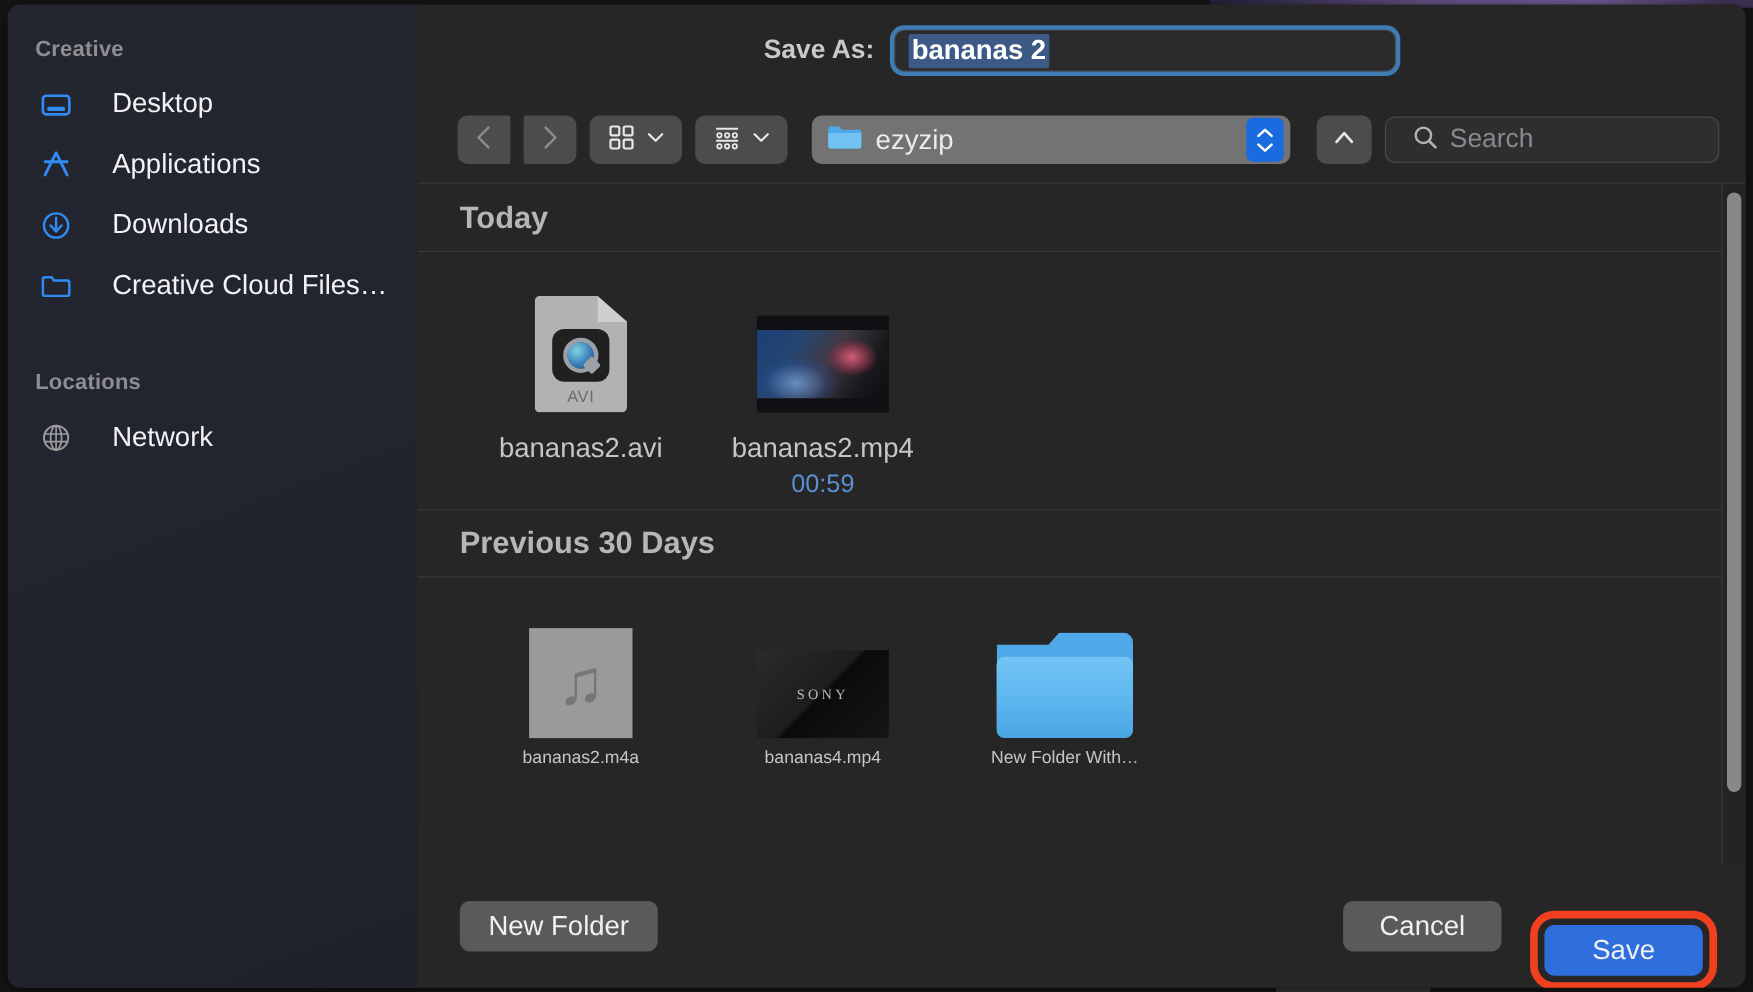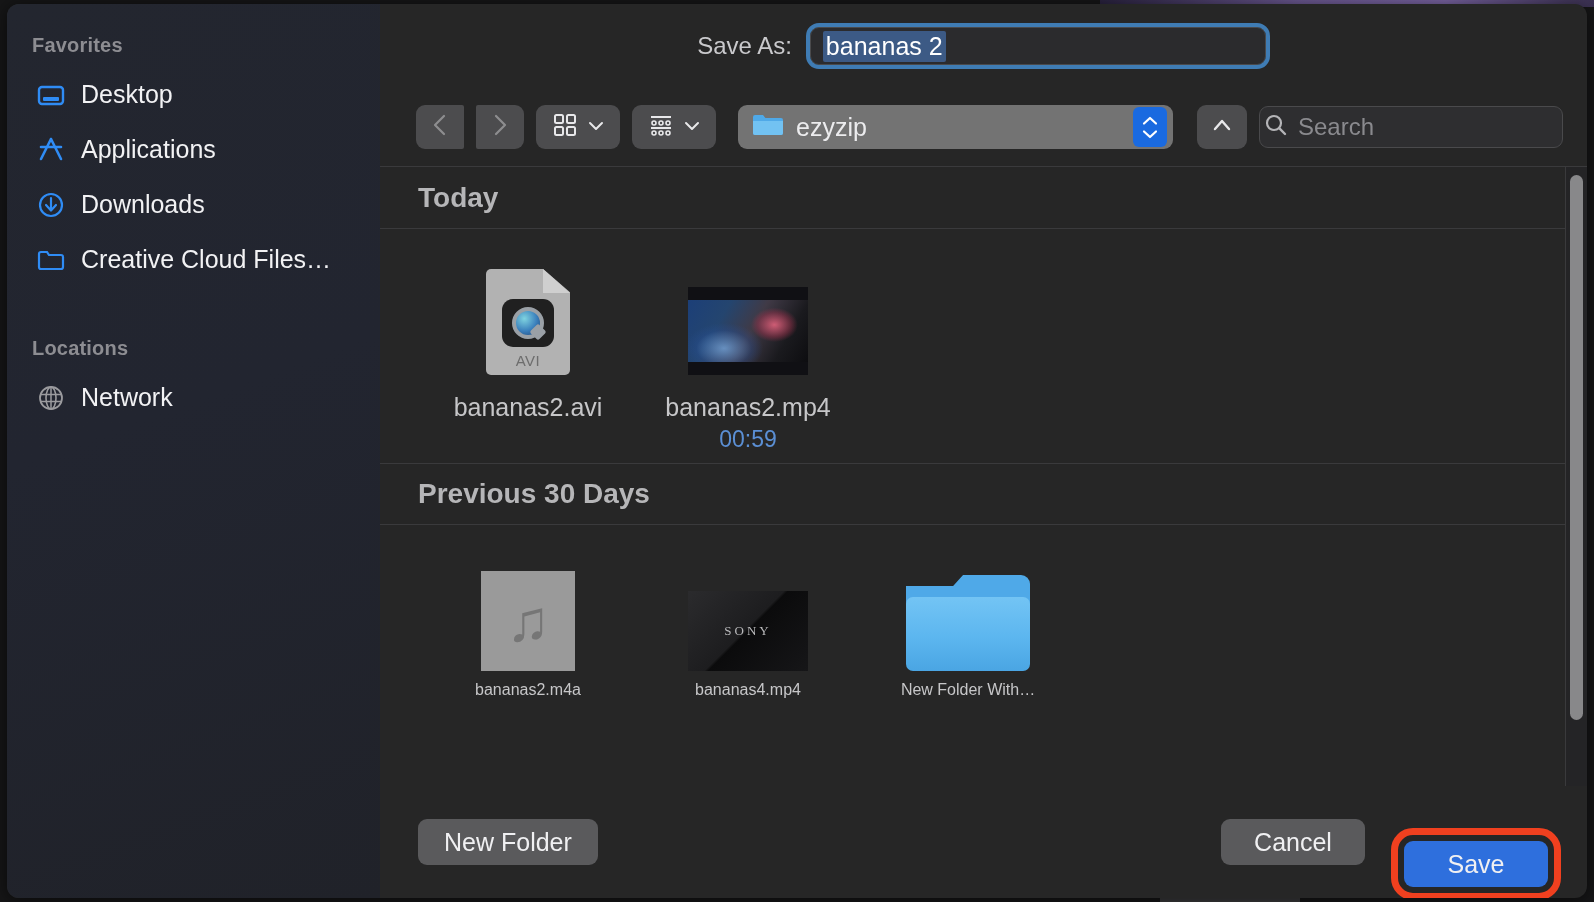--- a/index.html
+++ b/index.html
@@ -40,33 +40,33 @@
     flex: 0 0 373px;
     position: relative;
   }
   .side-head {
     color: #8d8d92; font-size: 20px; font-weight: bold;
     padding: 0 0 10px 25px; letter-spacing: .2px;
   }
   .side-head.locations { padding-top: 50px; }
   .side-item {
     display: flex; align-items: center;
-    height: 55px; padding-left: 28px; gap: 14px;
+    height: 55px; padding-left: 28px; gap: 35px;
     color: #f2f2f4; font-size: 25px;
     white-space: nowrap;
   }
   .side-ico { width: 32px; height: 32px; display: flex; align-items: center; justify-content: center; flex: 0 0 32px; }
 
   
   .pane { flex: 1; display: flex; flex-direction: column; min-width: 0; position: relative; }
 
   
   .saveas-row {
     height: 84px; display: flex; align-items: center; justify-content: center;
-    gap: 14px; flex: 0 0 84px;
+    gap: 14px; flex: 0 0 84px; font-weight: bold;
   }
   .saveas-label { color: #c9c9cc; font-size: 24px; }
   .saveas-wrap {
     position: relative; width: 464px; height: 46px;
   }
   .focus-ring {
     position: absolute; inset: 0;
     border: 4px solid #3f7cb4; border-radius: 13px;
   }
   .saveas-field {
@@ -102,21 +102,21 @@
   }
   .tb-path-name { color: #ececee; font-size: 25px; flex: 1; white-space: nowrap; overflow: hidden; }
   .stepper {
     width: 34px; height: 40px; background: #1a6ae0; border-radius: 6px;
     display: flex; flex-direction: column; align-items: center; justify-content: center;
     gap: 3px; flex: 0 0 34px;
   }
   .tb-up { width: 50px; }
   .search {
     width: 304px; height: 42px; background: #2e2e30; border: 1px solid #4a4a4c;
-    border-radius: 9px; display: flex; align-items: center; gap: 10px; padding: 0 4px;
+    border-radius: 9px; display: flex; align-items: center; gap: 10px; padding: 0 24px;
     flex: 0 0 304px;
   }
   .search-input {
     background: transparent; border: none; outline: none;
     color: #d8d8da; font-size: 24px; font-family: inherit; width: 100%;
   }
   .search-input::placeholder { color: #8a8a8e; }
 
   
   .filelist {
@@ -252,21 +252,21 @@
 
 <div class="backdrop">
   <div class="backdrop-purple"></div>
   <div class="backdrop-bottomline"></div>
 </div>
 
 <div class="sheet">
 
   <div class="sidebar">
 
-    <div class="side-head">Favorites</div>
+    <div class="side-head">Creative</div>
 
     <div class="side-item">
       <span class="side-ico">
         <svg width="30" height="30" viewBox="0 0 30 30">
           <rect x="3" y="7" width="24" height="17" rx="3" fill="none" stroke="#2f8cf5" stroke-width="2.4"></rect>
           <rect x="7" y="17" width="16" height="4" rx="1" fill="#2f8cf5"></rect>
         </svg>
       </span>
       <span>Desktop</span>
     </div>

